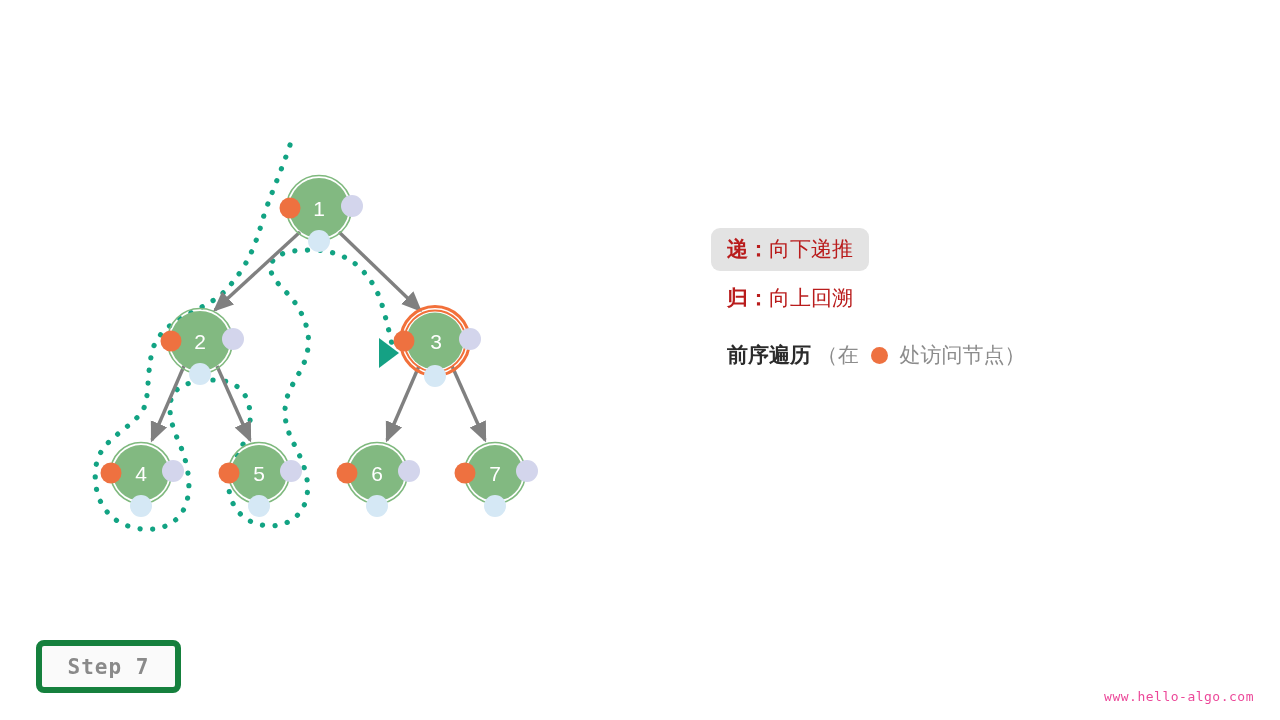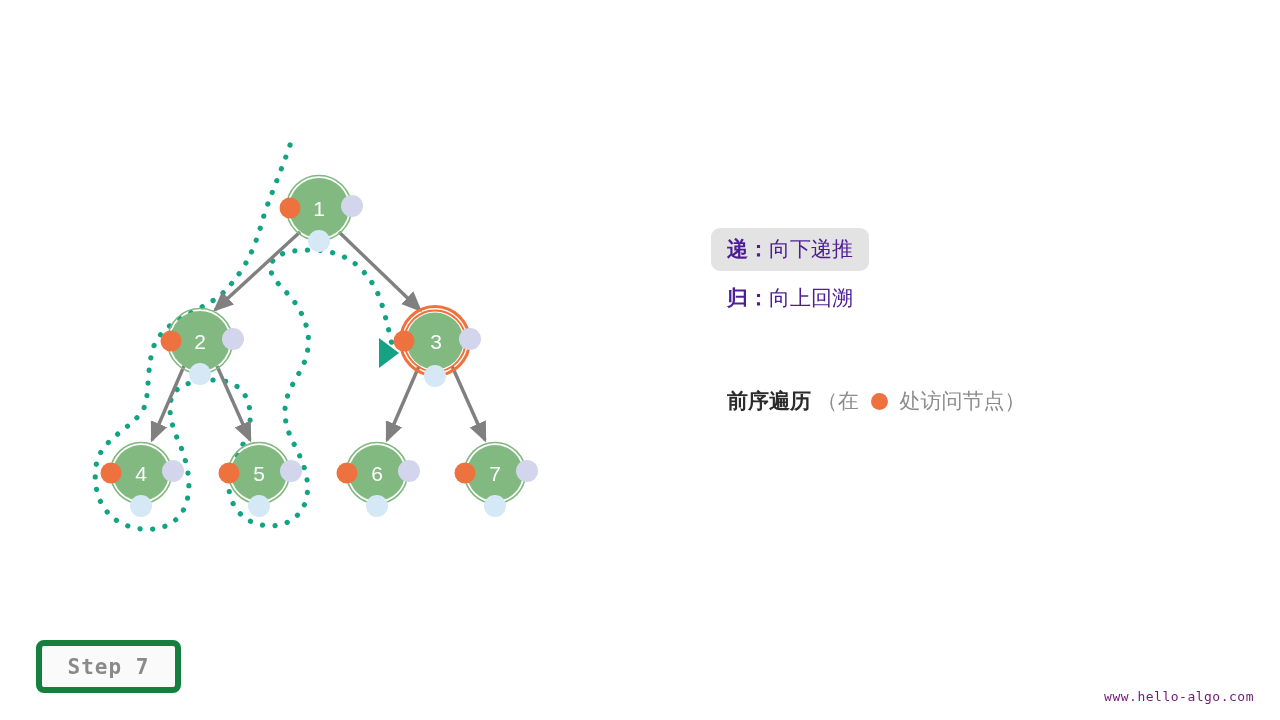--- a/index.html
+++ b/index.html
@@ -27,21 +27,21 @@
   
   #text-panel {
     position: absolute;
     left: 727px;
     top: 228px;
     width: 480px;
   }
 
   .legend-line {
     font-size: 21px;
-    color: #4c1d95;
+    color: #b91c1c;
     line-height: 1.0;
     white-space: nowrap;
   }
 
   .legend-line .lead {
     font-weight: bold;
   }
 
   #legend-di-wrap {
     display: inline-block;
@@ -52,21 +52,21 @@
   }
 
   #legend-gui-wrap {
     display: inline-block;
     padding: 10px 16px 12px 16px;
     margin-left: -16px;
     margin-top: 6px;
   }
 
   #order-block {
-    margin-top: 70px;
+    margin-top: 24px;
   }
 
   #order-title-row {
     font-size: 21px;
     white-space: nowrap;
     line-height: 1.0;
   }
   #order-title {
     font-weight: bold;
     color: #2b2b2b;
@@ -119,21 +119,21 @@
     letter-spacing: 1px;
   }
 
   
   #watermark {
     position: absolute;
     right: 26px;
     bottom: 16px;
     font-family: "DejaVu Sans Mono", "Liberation Mono", monospace;
     font-size: 13px;
-    color: #701a75;
+    color: #ec4899;
     letter-spacing: 0.5px;
   }
 </style>
 </head>
 <body>
 
 <svg id="tree-canvas" viewBox="0 0 640 600">
   <defs>
     <marker id="arrowhead" markerWidth="7" markerHeight="7" refX="5.2" refY="3" orient="auto">
       <path d="M0,0.4 L6,3 L0,5.6 Z" fill="#808080"></path>

